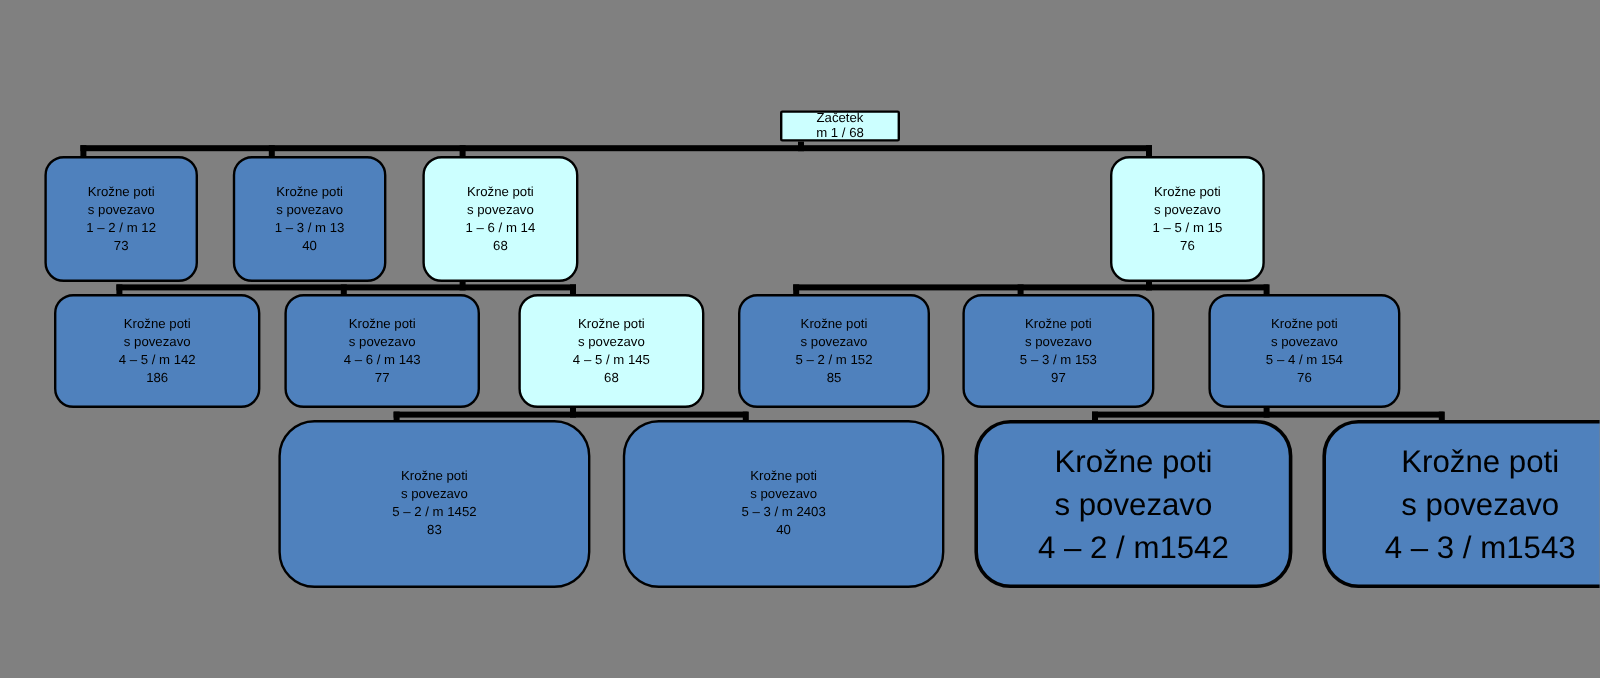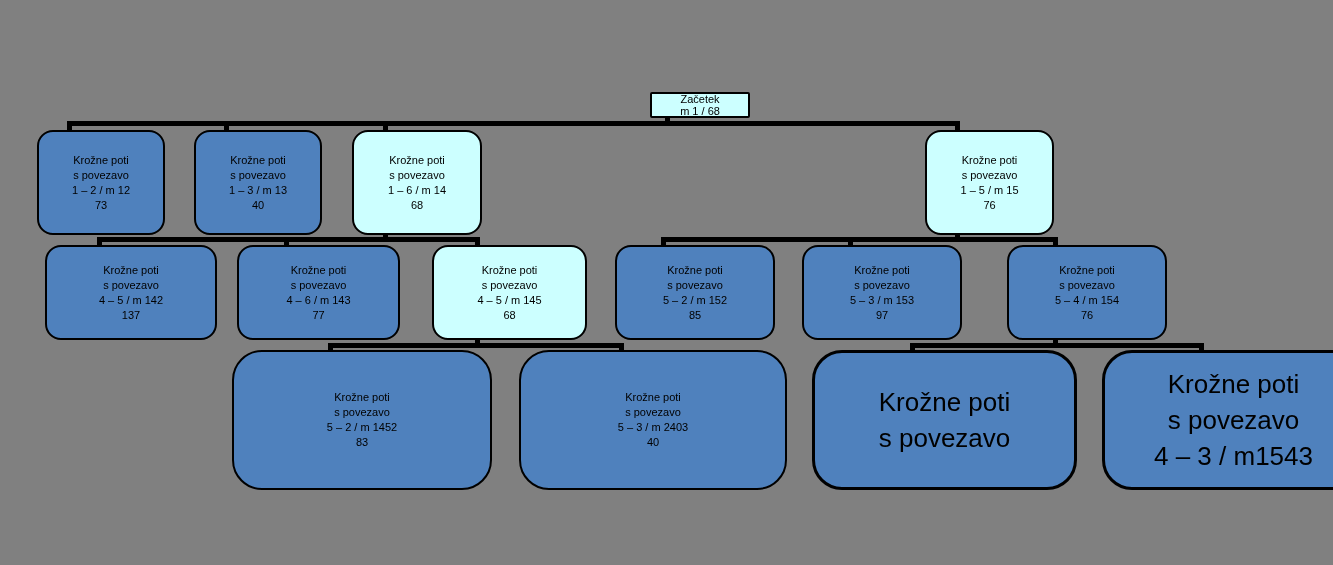--- a/index.html
+++ b/index.html
@@ -97,21 +97,21 @@
     <div class="ln">Krožne poti</div>
     <div class="ln">s povezavo</div>
     <div class="ln">1 – 5 / m 15</div>
     <div class="ln">76</div>
   </div>
 
   <div class="node" style="left:13px;top:245px;width:172px;height:95px">
     <div class="ln">Krožne poti</div>
     <div class="ln">s povezavo</div>
     <div class="ln">4 – 5 / m 142</div>
-    <div class="ln">137</div>
+    <div class="ln">186</div>
   </div>
   <div class="node" style="left:205px;top:245px;width:163px;height:95px">
     <div class="ln">Krožne poti</div>
     <div class="ln">s povezavo</div>
     <div class="ln">4 – 6 / m 143</div>
     <div class="ln">77</div>
   </div>
   <div class="node cyan" style="left:400px;top:245px;width:155px;height:95px">
     <div class="ln">Krožne poti</div>
     <div class="ln">s povezavo</div>
@@ -145,20 +145,21 @@
   </div>
   <div class="node lvl3" style="left:487px;top:350px;width:268px;height:140px">
     <div class="ln">Krožne poti</div>
     <div class="ln">s povezavo</div>
     <div class="ln">5 – 3 / m 2403</div>
     <div class="ln">40</div>
   </div>
   <div class="node lvl3 big" style="left:780px;top:350px;width:265px;height:140px">
     <div class="ln">Krožne poti</div>
     <div class="ln">s povezavo</div>
+    <div class="ln">4 – 2 / m1542</div>
   </div>
   <div class="node lvl3 big" style="left:1070px;top:350px;width:263px;height:140px">
     <div class="ln">Krožne poti</div>
     <div class="ln">s povezavo</div>
     <div class="ln">4 – 3 / m1543</div>
   </div>
 
 </div>
 
 </body></html>

